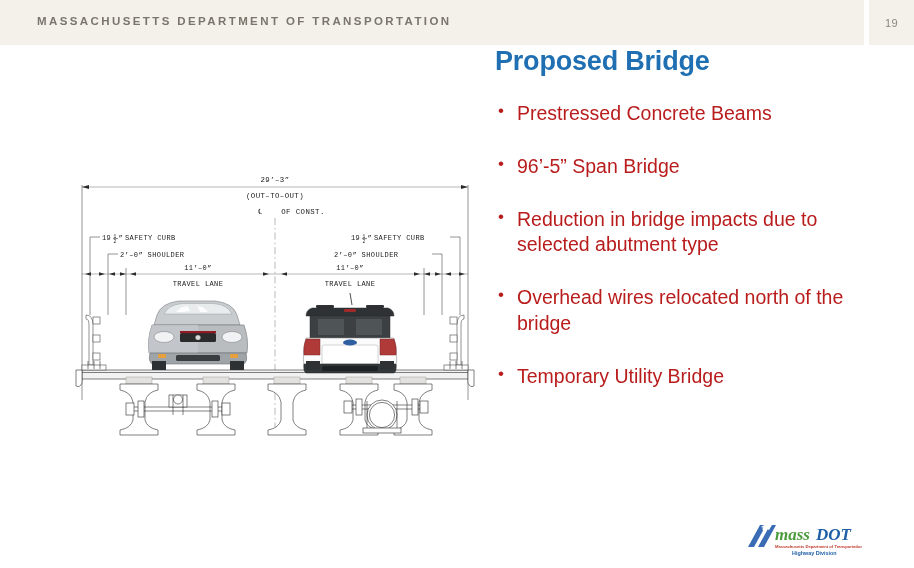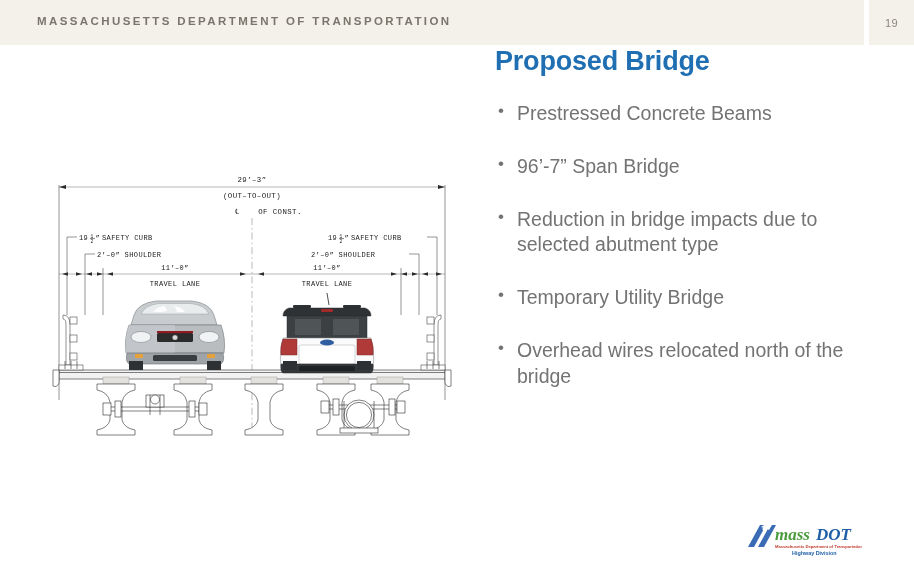--- a/index.html
+++ b/index.html
@@ -67,21 +67,21 @@
   }
   ul#bullet-list {
     list-style: none;
     margin: 0;
     padding: 0;
   }
   ul#bullet-list li {
     position: relative;
     padding-left: 22px;
     font-size: 19.5px;
-    color: #737373;
+    color: #b91c1c;
     line-height: 1.33;
     margin-bottom: 27px;
     max-width: 372px;
   }
   ul#bullet-list li::before {
     content: "\2022";
     position: absolute;
     left: 3px;
     top: -1px;
     font-size: 17px;
@@ -92,21 +92,21 @@
     position: absolute;
     left: 744px;
     top: 521px;
     width: 118px;
     height: 40px;
   }
 
   
   #drawing-wrap {
     position: absolute;
-    left: 37px;
+    left: 60px;
     top: 165px;
     width: 430px;
     height: 290px;
     text-decoration: underline;
   }
   #drawing-svg { display: block; }
 
   .dimtext {
     font-family: "Liberation Mono", monospace;
     font-size: 7.4px;
@@ -368,24 +368,24 @@
   </g>
 
 </svg>
 </div>
 
 <div id="content-col">
   <h1 id="slide-title">Proposed Bridge</h1>
 
   <ul id="bullet-list">
     <li>Prestressed Concrete Beams</li>
-    <li>96’-7” Span Bridge</li>
+    <li>96’-5” Span Bridge</li>
     <li>Reduction in bridge impacts due to selected abutment type</li>
+    <li>Overhead wires relocated north of the bridge</li>
     <li>Temporary Utility Bridge</li>
-    <li>Overhead wires relocated north of the bridge</li>
   </ul>
 </div>
 
 <div id="massdot-logo">
   <svg width="118" height="40" viewBox="0 0 118 40" xmlns="http://www.w3.org/2000/svg">
 
     <g>
       <path d="M4 26 L16 4 L22 4 L10 26 Z" fill="#3a6bb5"></path>
       <path d="M14 26 L26 4 L32 4 L20 26 Z" fill="#3a6bb5"></path>
       <path d="M17 6 q5 -4 11 -2 l-3 5 q-4 -2 -8 -3 z" fill="#ffffff"></path>

